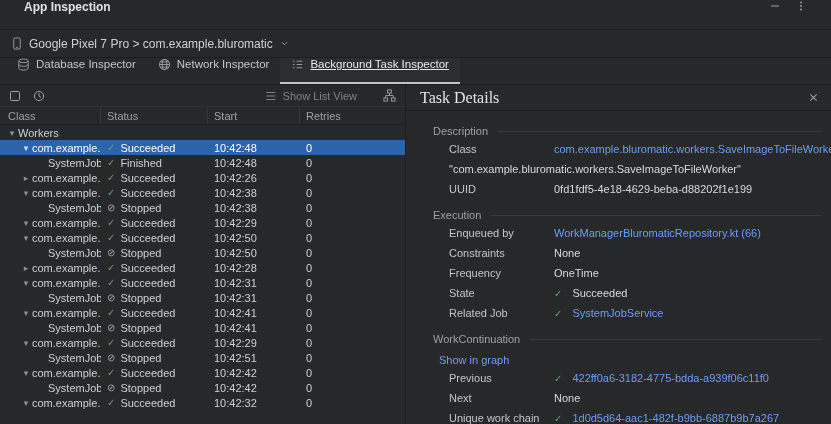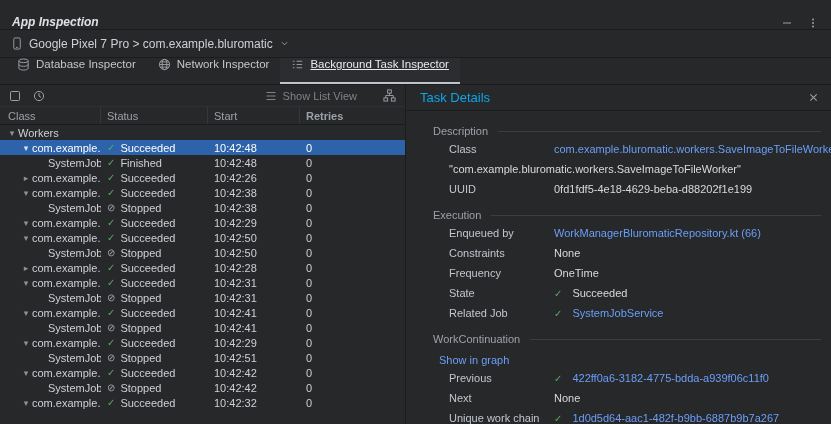--- a/index.html
+++ b/index.html
@@ -1,20 +1,20 @@
 <!DOCTYPE html>
 <html><head>
 <meta charset="utf-8">
 <style>
   *{margin:0;padding:0;box-sizing:border-box;}
   html,body{width:831px;height:424px;overflow:hidden;background:#1b1c1e;}
   body{font-family:"Liberation Sans",sans-serif;color:#ced0d6;font-size:11px;}
   .app{width:831px;height:424px;background:#26282a;display:flex;flex-direction:column;overflow:hidden;}
 
-  .titlebar{height:30px;flex:none;display:flex;align-items:flex-end;padding:0 12px;border-bottom:1px solid #1b1c1e;font-style:italic;}
+  .titlebar{height:30px;flex:none;display:flex;align-items:flex-start;padding:0 24px;border-bottom:1px solid #1b1c1e;}
   .titlebar .title{font-size:12px;font-weight:700;color:#dfe1e5;}
   .titlebar .tb-icons{margin-left:auto;display:flex;gap:14px;align-items:center;}
   .icon{display:inline-flex;align-items:center;justify-content:center;cursor:default;}
 
   .devicebar{height:28px;flex:none;display:flex;align-items:center;gap:7px;padding:0 12px;border-bottom:1px solid #1b1c1e;}
   .devicebar .dlabeltext{font-size:12px;color:#ced0d6;}
 
   .tabbar{height:27px;flex:none;display:flex;align-items:stretch;padding:0 6px;border-bottom:1px solid #1b1c1e;}
   .tab{display:flex;gap:6px;padding:0 11px;font-size:11.5px;color:#c3c6cb;cursor:pointer;position:relative;}
   .tab.active{color:#e8eaed;background:#2b2d30;box-shadow:inset 0 -2px 0 #c0c4ca;text-decoration:underline;}
@@ -22,21 +22,21 @@
 
   .content{flex:1;display:flex;min-height:0;}
   .left{width:406px;flex:none;border-right:1px solid #1b1c1e;display:flex;flex-direction:column;min-height:0;}
   .toolbar{height:22px;flex:none;display:flex;align-items:center;gap:12px;padding:0 9px;border-bottom:1px solid #2e3032;}
   .tb-right{margin-left:auto;display:flex;align-items:center;gap:6px;}
   .tb-right .tblabel{color:#7e838a;font-size:11px;}
   .tb-right .gsep{width:14px;}
 
   .thead{height:18px;flex:none;display:flex;align-items:center;border-bottom:1px solid #1b1c1e;color:#9da1a8;font-size:11px;}
   .hcell{height:100%;display:flex;align-items:center;border-right:1px solid #35383b;}
-  .hcell:last-child{border-right:none;font-weight:bold;}
+  .hcell:last-child{border-right:none;}
   .c-class{width:101px;flex:none;padding-left:8px;overflow:hidden;white-space:nowrap;}
   .c-status{width:107px;flex:none;padding-left:6px;overflow:hidden;white-space:nowrap;}
   .c-start{width:92px;flex:none;padding-left:6px;}
   .c-retries{flex:1;padding-left:6px;}
 
   .tbody{flex:1;overflow:hidden;}
   .trow{height:15px;display:flex;align-items:center;font-size:11px;cursor:default;}
   .trow .cell{display:flex;align-items:center;height:100%;}
   .trow.selected{background:#2d63ab;color:#ffffff;}
   .chev{color:#8d9197;font-size:9px;width:12px;flex:none;display:inline-flex;justify-content:center;cursor:pointer;}
@@ -45,21 +45,21 @@
   .d1{padding-left:20px;}
   .d2{padding-left:48px;}
   .clabel{overflow:hidden;white-space:nowrap;}
   .sic{font-size:10px;margin-right:5px;flex:none;}
   .sic.ok{color:#5fa865;}
   .sic.stop{color:#9da1a8;}
   .slabel{overflow:hidden;white-space:nowrap;}
 
   .right{flex:1;display:flex;flex-direction:column;min-width:0;}
   .details-header{height:26px;flex:none;display:flex;align-items:center;padding:0 12px 0 14px;border-bottom:1px solid #1b1c1e;}
-  .details-header .dtitle{font-size:13px;color:#0ea5e9;}
+  .details-header .dtitle{font-size:16px;color:#e5e5e5;font-family:Liberation Serif, serif;}
   .details-header .icon{margin-left:auto;cursor:pointer;}
   .details-body{flex:1;overflow:hidden;padding:2px 10px 0 27px;}
   .section{margin-bottom:10px;}
   .sec-title{display:flex;align-items:center;gap:10px;color:#9da1a8;margin-top:12px;font-size:11px;}
   .sec-title::after{content:"";flex:1;height:1px;background:#3a3d41;}
   .sec-action{margin-top:9px;padding-left:6px;}
   .drow{display:flex;margin-top:6px;padding-left:16px;line-height:13px;}
   .dlabel{width:105px;flex:none;color:#c2c6cc;}
   .dvals{min-width:0;}
   .dval{display:flex;align-items:center;gap:5px;margin-bottom:1px;white-space:nowrap;}

